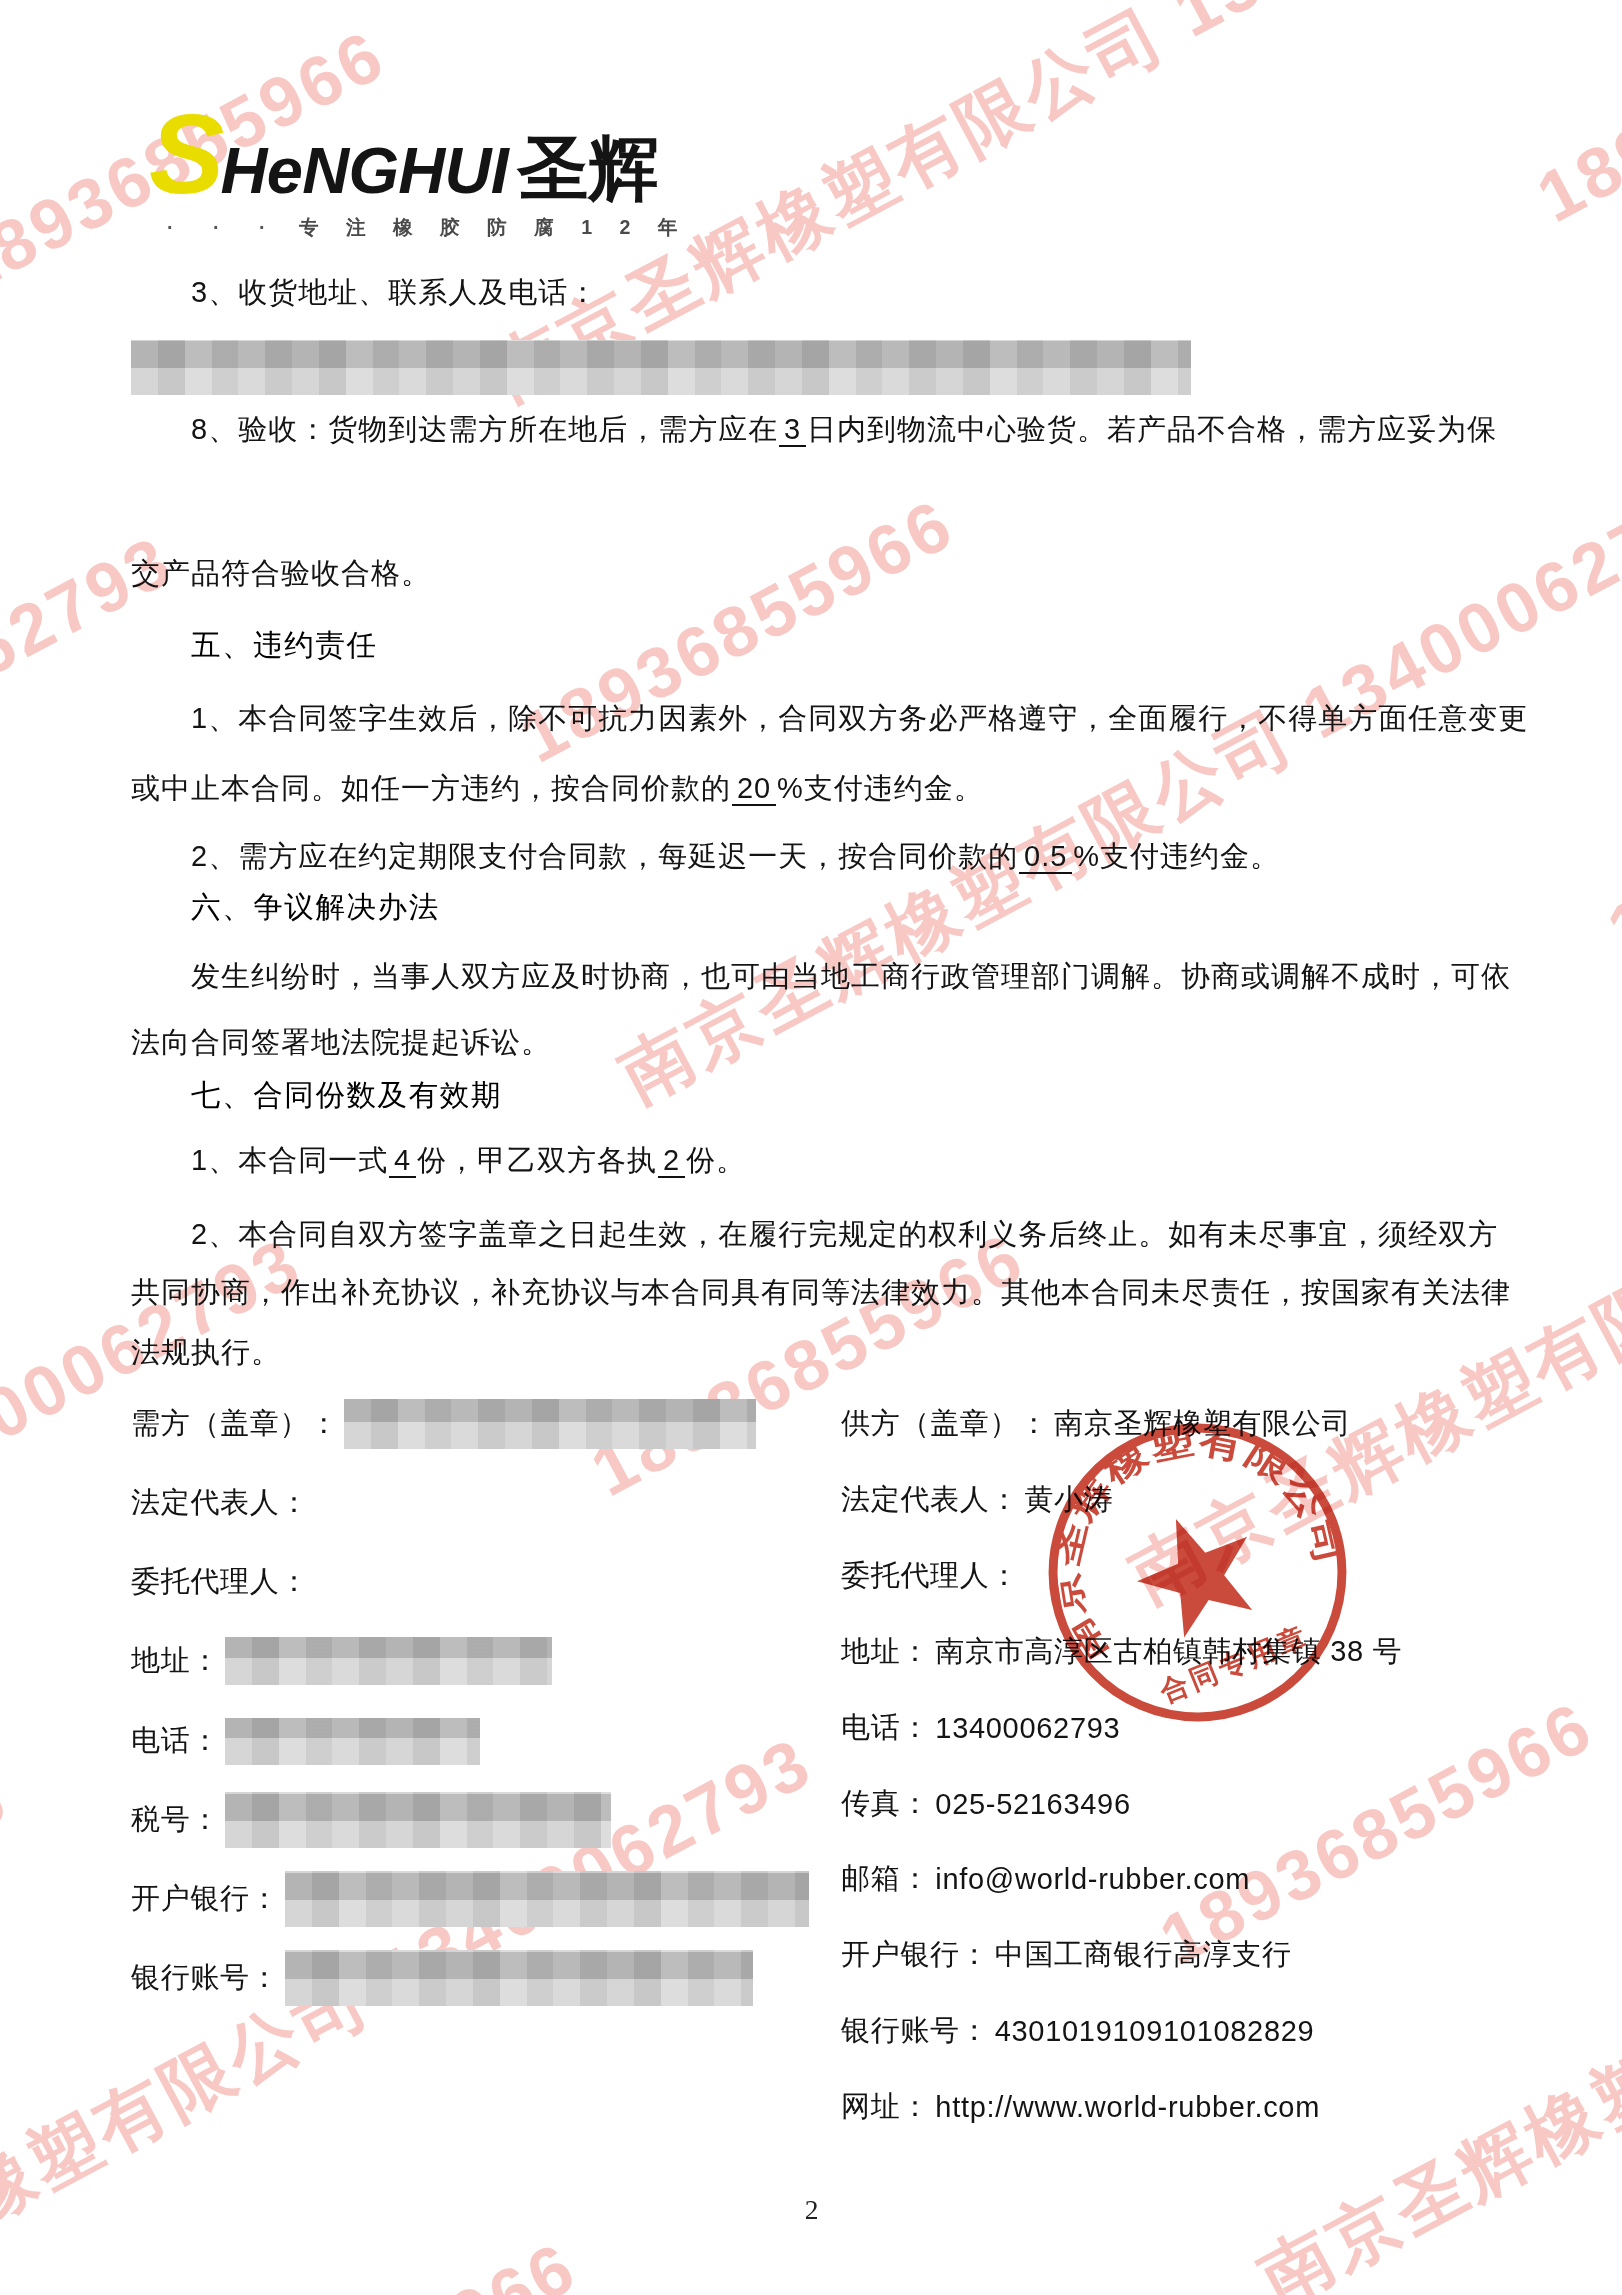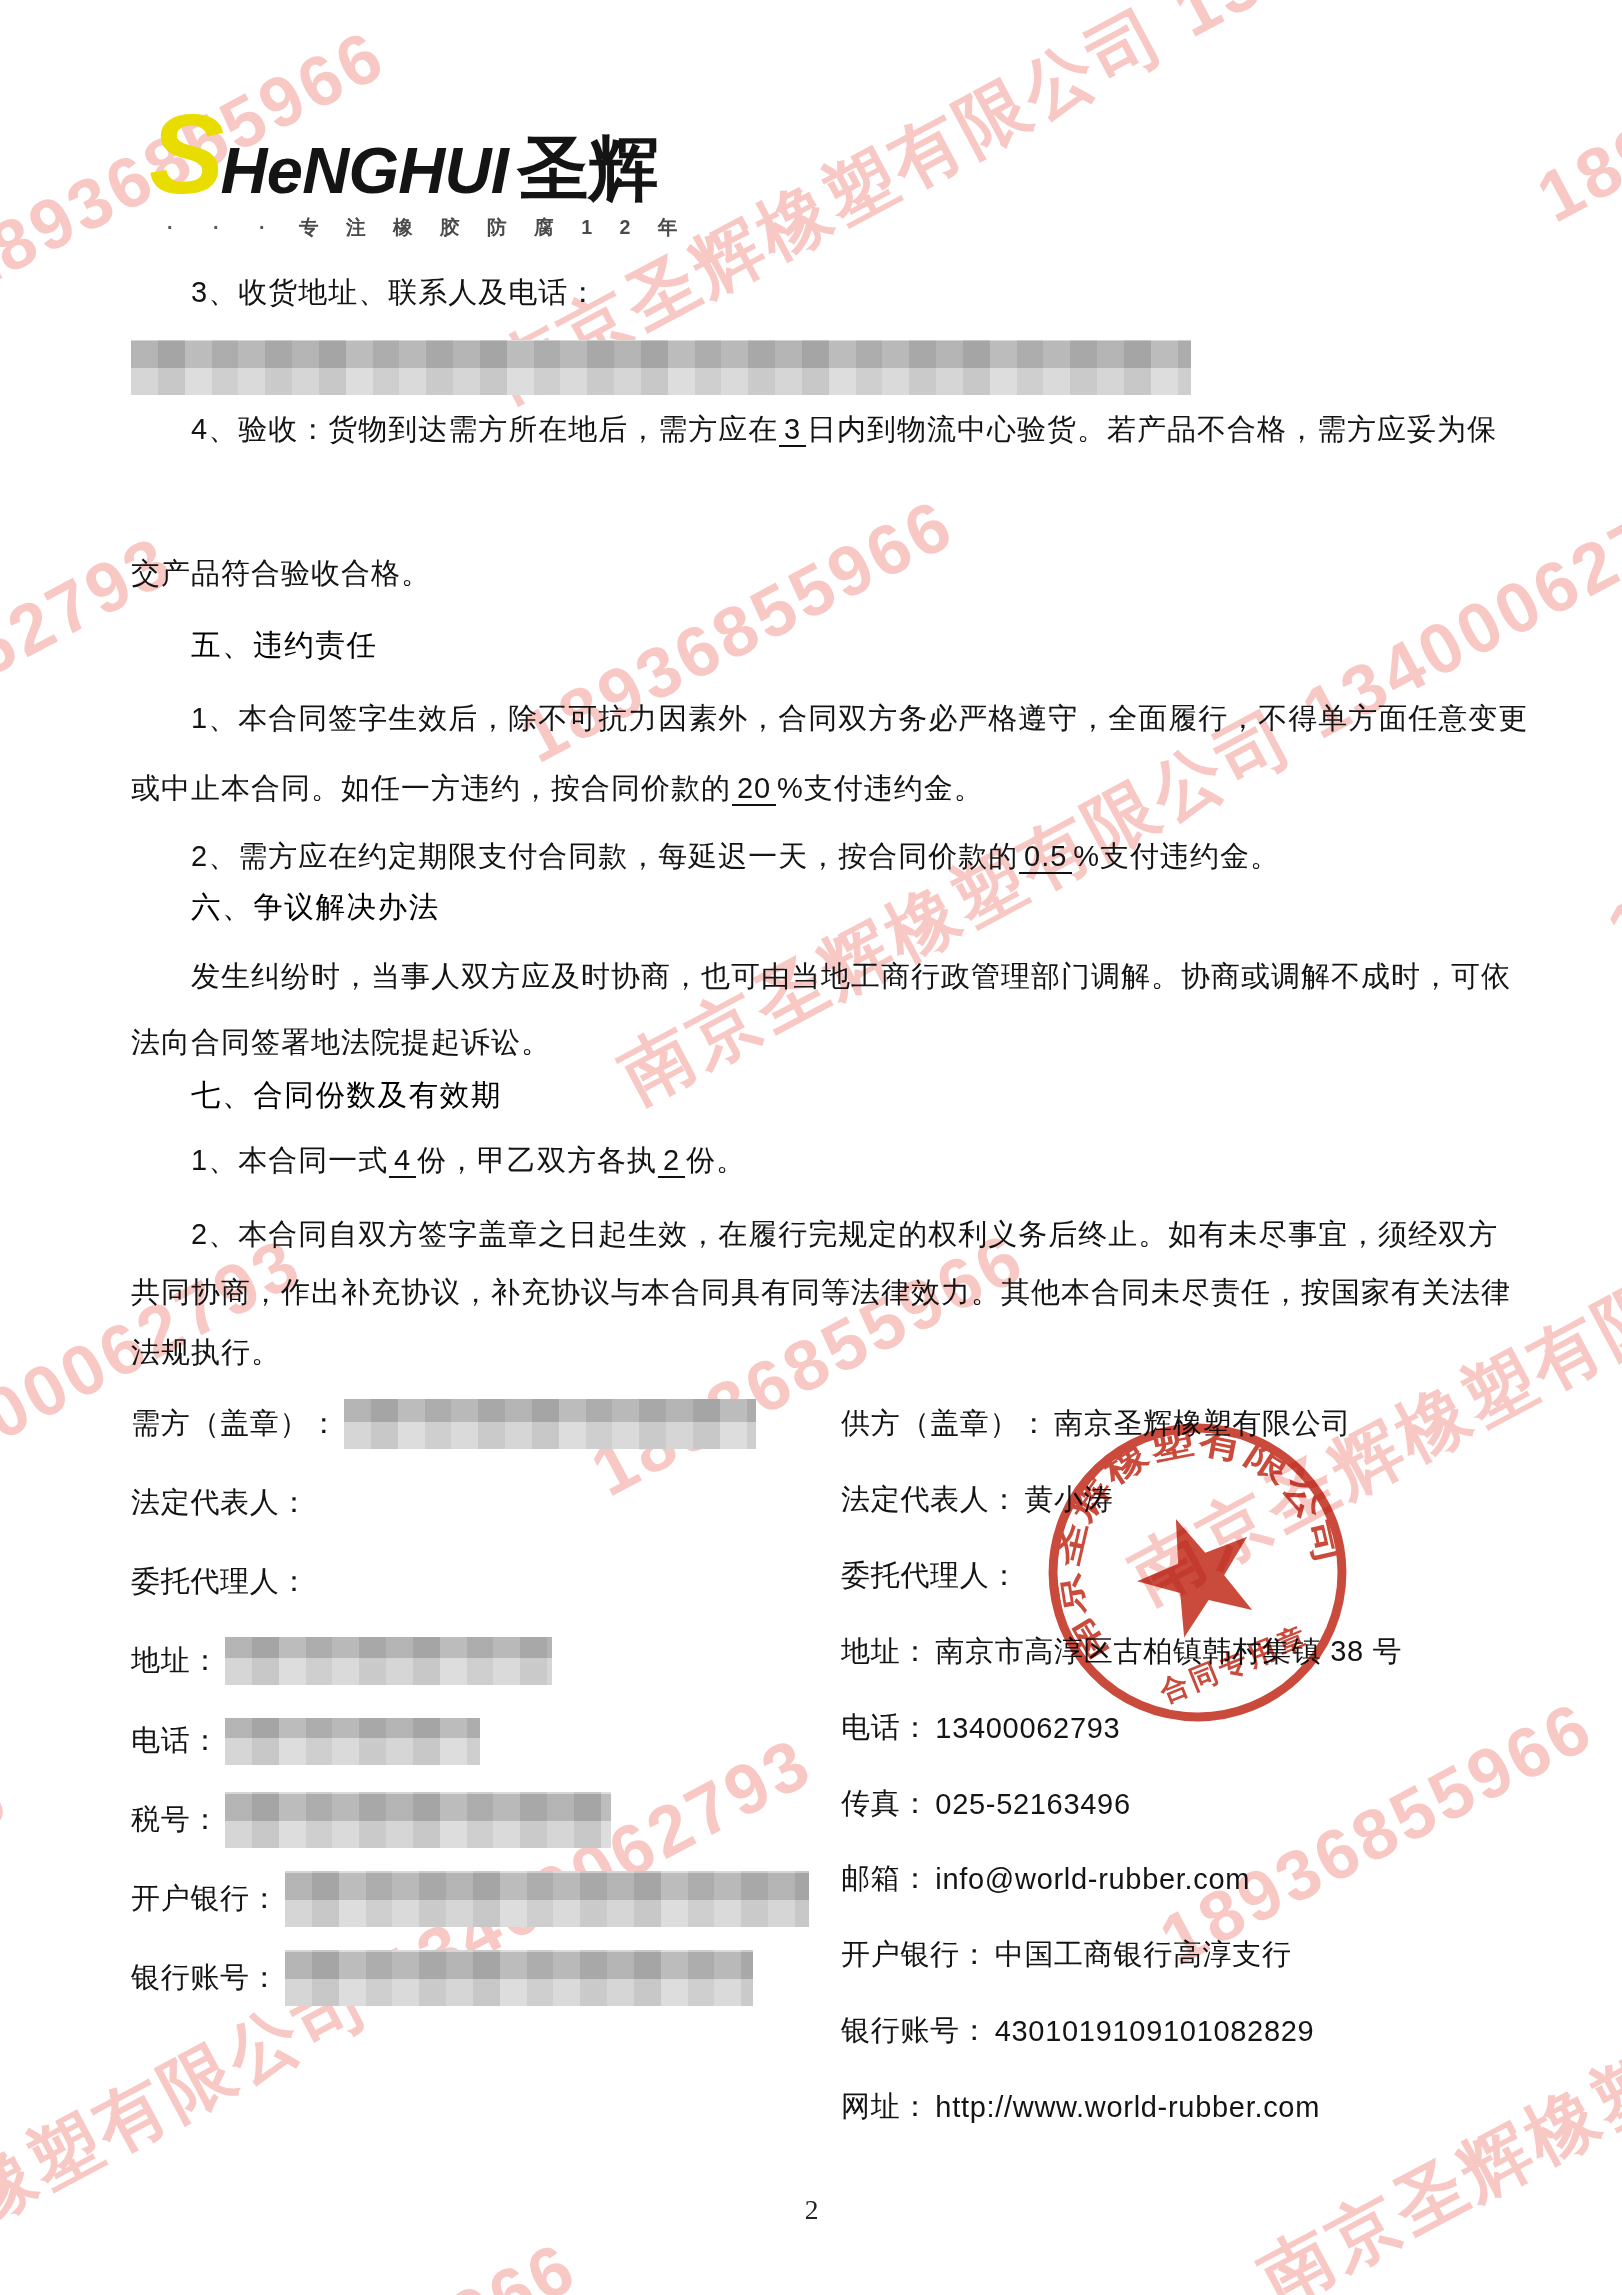--- a/index.html
+++ b/index.html
@@ -71,21 +71,21 @@
 <div id="content">
 
   <div id="logo">
     <span id="logo-s">S</span><span id="logo-latin">HeNGHUI</span><span id="logo-cn">圣辉</span>
     <div id="logo-tagline"><span class="dots">· · ·</span> <span>专 注 橡 胶 防 腐 1 2 年</span></div>
   </div>
 
   <div class="ln ind" style="top:273px"><span>3、收货地址、联系人及电话：</span></div>
   <div id="mosaic-bar" class="mosaic"></div>
 
-  <div class="ln ind" style="top:410px"><span>4、验收：货物到达需方所在地后，需方应在</span><span class="u">3</span><span>日内到物流中心验货。若产品不合格，需方应妥为保</span></div>
+  <div class="ln ind" style="top:410px"><span>8、验收：货物到达需方所在地后，需方应在</span><span class="u">3</span><span>日内到物流中心验货。若产品不合格，需方应妥为保</span></div>
   <div class="ln" style="top:554px"><span>交产品符合验收合格。</span></div>
 
   <div class="ln ind hd" style="top:626px"><span>五、违约责任</span></div>
   <div class="ln ind" style="top:699px"><span>1、本合同签字生效后，除不可抗力因素外，合同双方务必严格遵守，全面履行，不得单方面任意变更</span></div>
   <div class="ln" style="top:769px"><span>或中止本合同。如任一方违约，按合同价款的</span><span class="u">20</span><span>%支付违约金。</span></div>
   <div class="ln ind" style="top:837px"><span>2、需方应在约定期限支付合同款，每延迟一天，按合同价款的</span><span class="u">0.5</span><span>%支付违约金。</span></div>
 
   <div class="ln ind hd" style="top:888px"><span>六、争议解决办法</span></div>
   <div class="ln" style="top:1023px"><span>法向合同签署地法院提起诉讼。</span></div>
   <div class="ln ind" style="top:957px"><span>发生纠纷时，当事人双方应及时协商，也可由当地工商行政管理部门调解。协商或调解不成时，可依</span></div>

